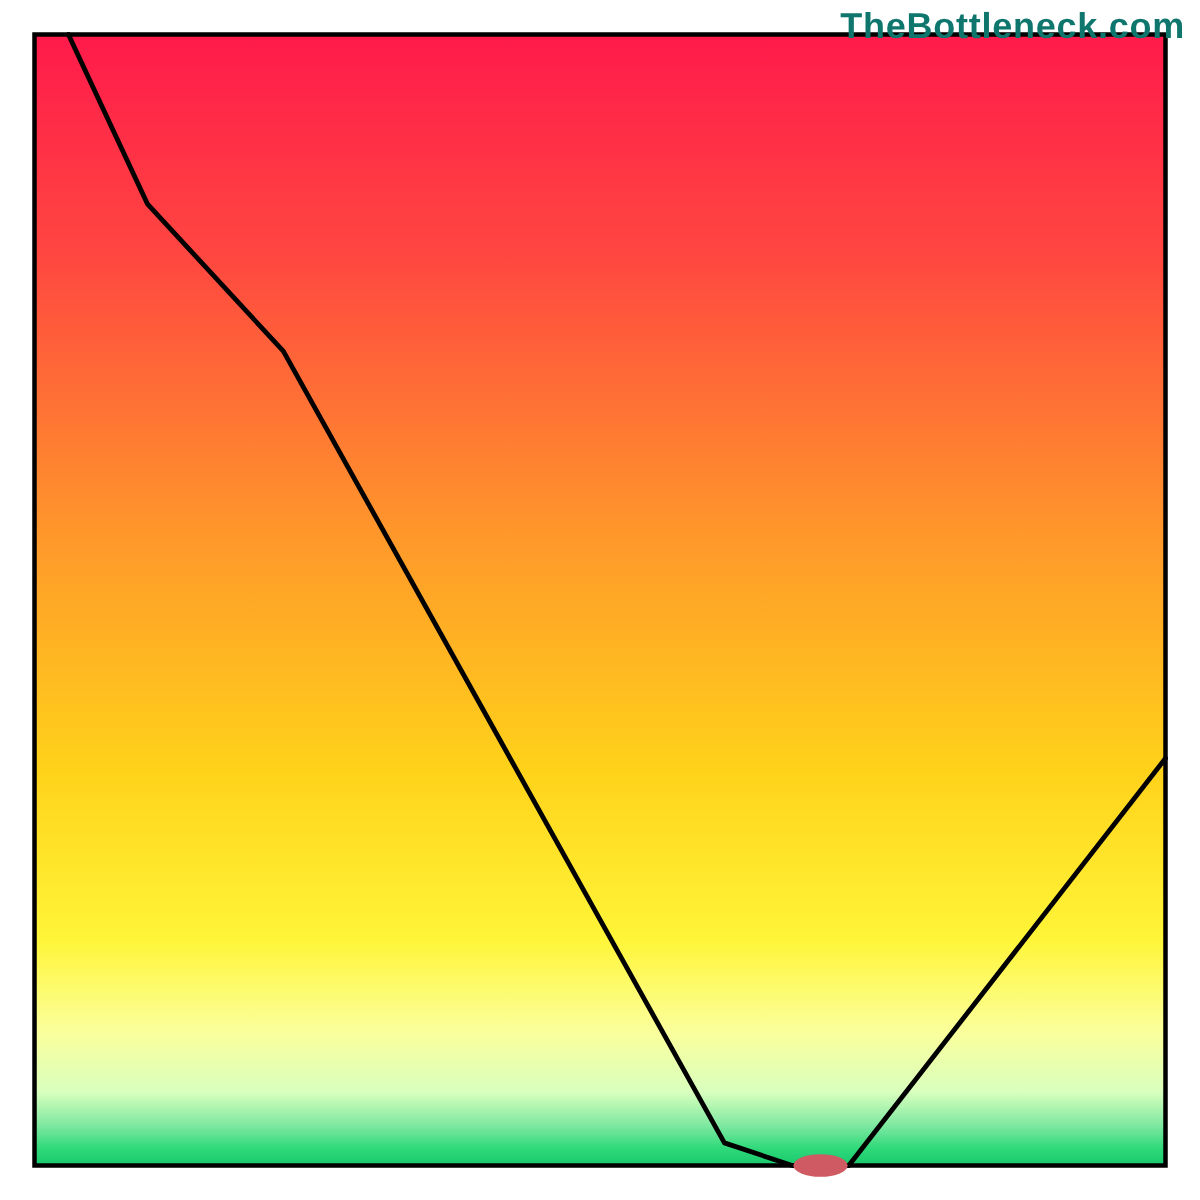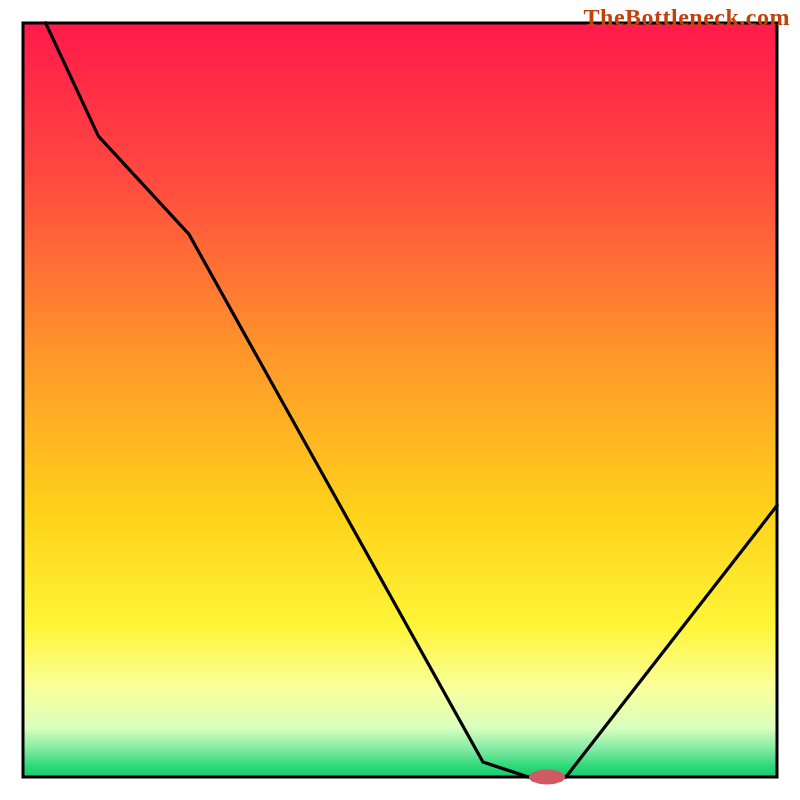--- a/index.html
+++ b/index.html
@@ -12,24 +12,24 @@
   }
   .wrap {
     position: relative;
     width: 800px;
     height: 800px;
   }
   .watermark {
     position: absolute;
     top: 4px;
     right: 10px;
-    font-family: Liberation Serif, serif;
+    font-family: Liberation Sans, sans-serif;
     font-size: 24px;
     font-weight: bold;
-    color: #c2410c;
+    color: #0f766e;
     letter-spacing: 0.5px;
   }
   svg {
     display: block;
   }
 </style>
 </head>
 <body>
 
 <div class="wrap">

